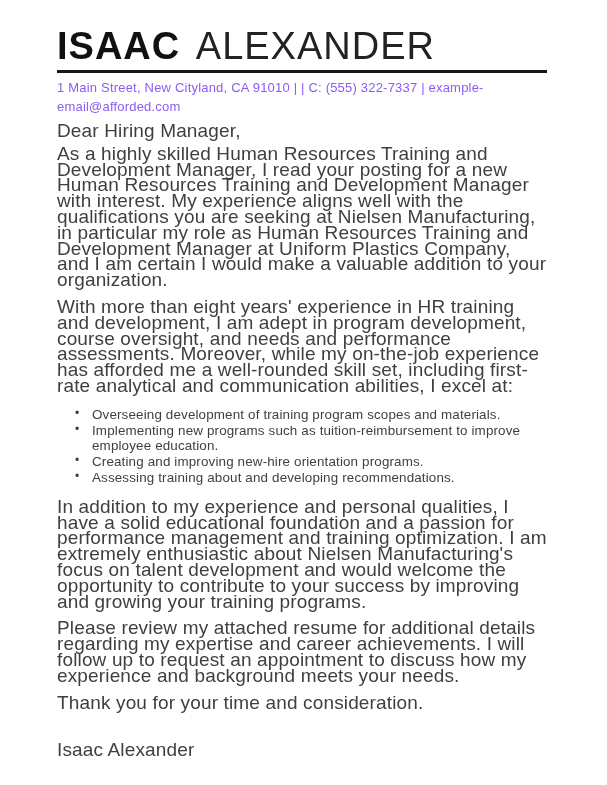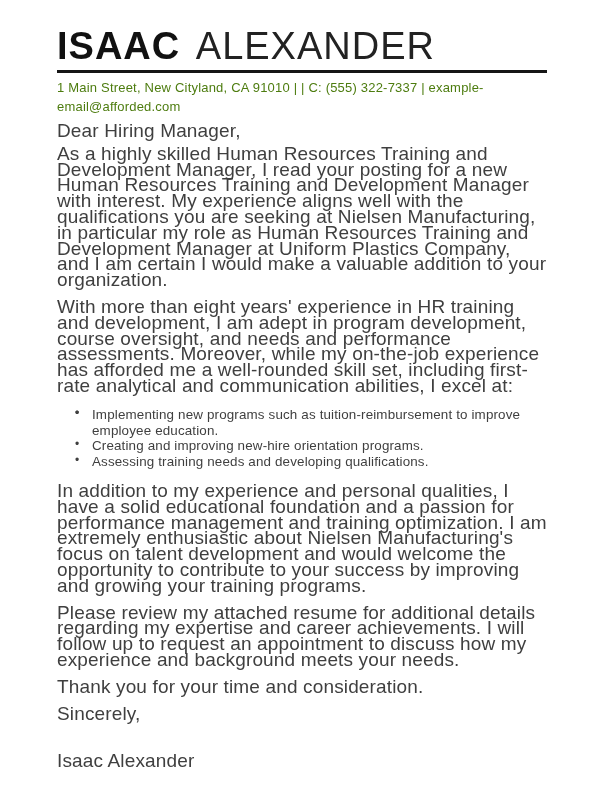--- a/index.html
+++ b/index.html
@@ -32,21 +32,21 @@
   .rule {
     height: 3px;
     background: #161616;
     margin-top: 4px;
   }
   p.contact {
     margin-top: 5px;
     margin-bottom: 7px;
     font-size: 13px;
     line-height: 19px;
-    color: #4d7c0f;
+    color: #8b5cf6;
     letter-spacing: 0.2px;
   }
 
   
   .body p {
     font-size: 19px;
     line-height: 15.8px;
     color: #3f3f3f;
     letter-spacing: 0.15px;
     margin-bottom: 11px;
@@ -88,31 +88,30 @@
     </header>
 
     <main class="body">
       <p class="salutation">Dear Hiring Manager,</p>
 
       <p>As a highly skilled Human Resources Training and Development Manager, I read your posting for a new Human Resources Training and Development Manager with interest. My experience aligns well with the qualifications you are seeking at Nielsen Manufacturing, in particular my role as Human Resources Training and Development Manager at Uniform Plastics Company, and I am certain I would make a valuable addition to your organization.</p>
 
       <p>With more than eight years' experience in HR training and development, I am adept in program development, course oversight, and needs and performance assessments. Moreover, while my on-the-job experience has afforded me a well-rounded skill set, including first-rate analytical and communication abilities, I excel at:</p>
 
       <ul class="bullet-list">
-        <li><span class="bullet-dot">•</span></li>
+        <li><span class="bullet-dot">•</span><span>Overseeing development of training program scopes and materials.</span></li>
         <li><span class="bullet-dot">•</span><span>Implementing new programs such as tuition-reimbursement to improve employee education.</span></li>
         <li><span class="bullet-dot">•</span><span>Creating and improving new-hire orientation programs.</span></li>
-        <li><span class="bullet-dot">•</span><span>Assessing training needs and developing qualifications.</span></li>
+        <li><span class="bullet-dot">•</span><span>Assessing training about and developing recommendations.</span></li>
       </ul>
 
       <p>In addition to my experience and personal qualities, I have a solid educational foundation and a passion for performance management and training optimization. I am extremely enthusiastic about Nielsen Manufacturing's focus on talent development and would welcome the opportunity to contribute to your success by improving and growing your training programs.</p>
 
       <p>Please review my attached resume for additional details regarding my expertise and career achievements. I will follow up to request an appointment to discuss how my experience and background meets your needs.</p>
 
       <p>Thank you for your time and consideration.</p>
 
-      <p class="signoff">Sincerely,</p>
 
       <p class="signature">Isaac Alexander</p>
     </main>
 
   </div>
 </div>
 
 </body></html>

